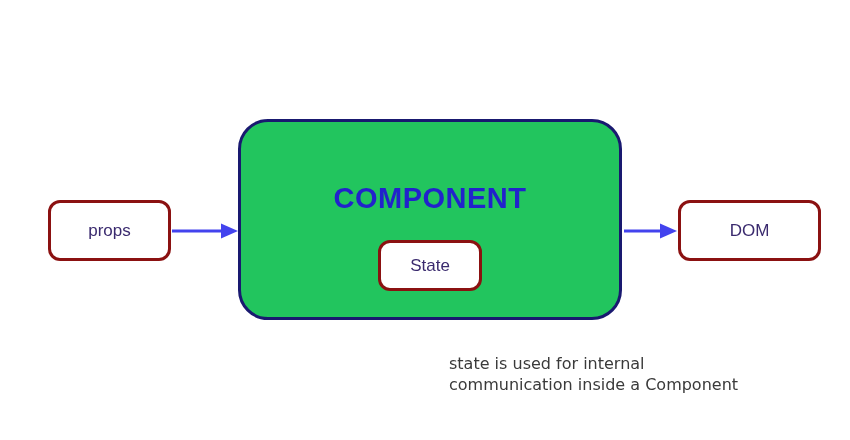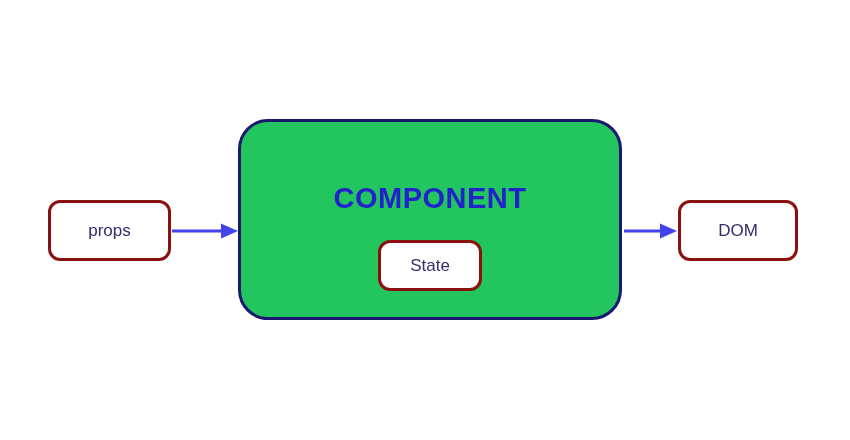--- a/index.html
+++ b/index.html
@@ -29,21 +29,21 @@
   }
   .props-box {
     left: 48px;
     top: 200px;
     width: 123px;
     height: 61px;
   }
   .dom-box {
     left: 678px;
     top: 200px;
-    width: 120px;
+    width: 143px;
     height: 61px;
     align-items: center;
   }
   .component-box {
     position: absolute;
     left: 238px;
     top: 119px;
     width: 384px;
     height: 201px;
     border: 3px solid #191970;
@@ -111,14 +111,18 @@
     <g>
       <line x1="172" y1="231" x2="224" y2="231" stroke-width="3" stroke="#4343ee"></line>
       <polygon points="238,231 221,223.5 221,238.5" fill="#4343ee"></polygon>
     </g>
     <g>
       <line x1="624" y1="231" x2="664" y2="231" stroke-width="3" stroke="#4343ee"></line>
       <polygon points="677,231 660,223.5 660,238.5" fill="#4343ee"></polygon>
     </g>
   </svg>
 
+  <div class="caption">
+    <div>state is used for internal</div>
+    <div>communication inside a Component</div>
+  </div>
 
 </div>
 
 </body></html>

